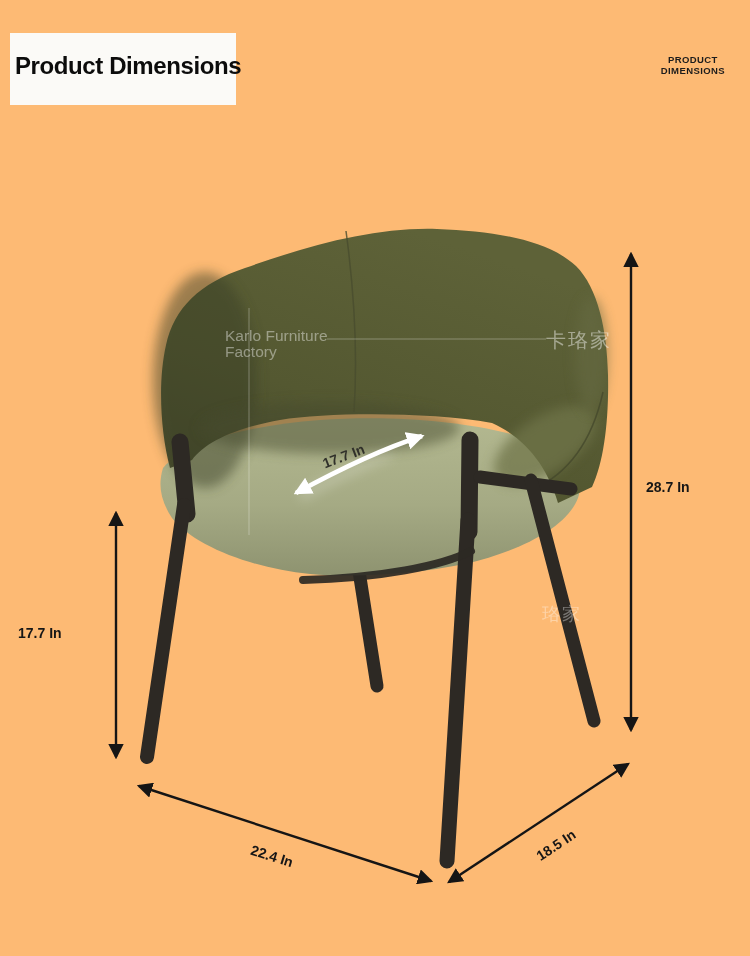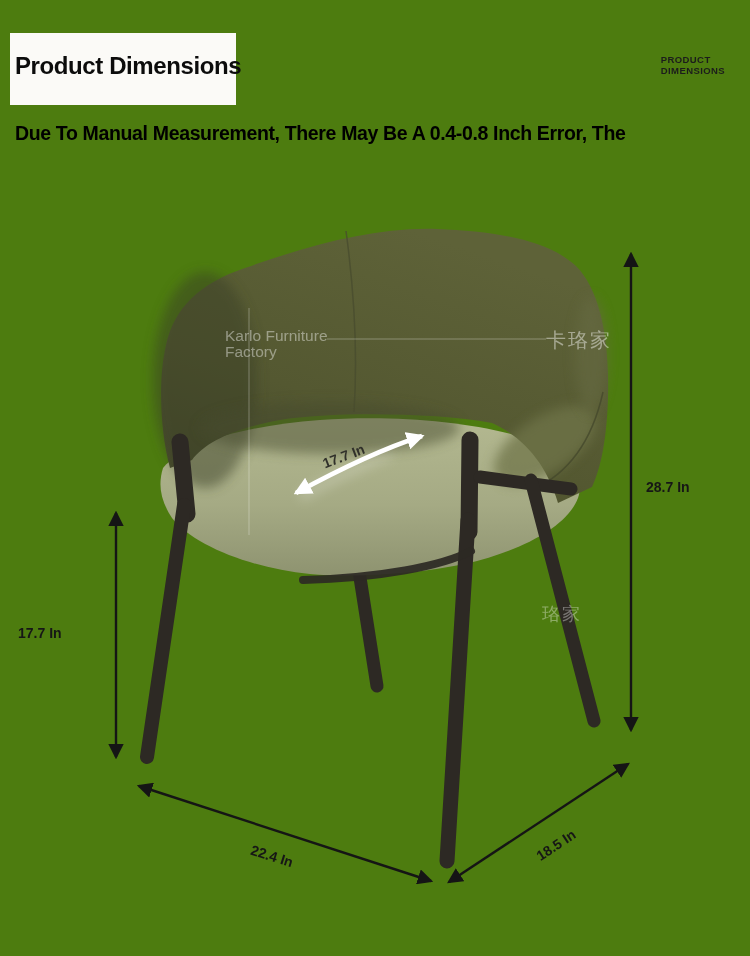--- a/index.html
+++ b/index.html
@@ -1,26 +1,26 @@
 <!DOCTYPE html>
 <html><head>
 <meta charset="utf-8">
 <style>
   html,body{margin:0;padding:0;background:#fff;}
   .page{
-    position:relative;width:750px;height:956px;background:#4d7c0f;overflow:hidden;
+    position:relative;width:750px;height:956px;background:#fdba74;overflow:hidden;
     font-family:"Liberation Sans", sans-serif;color:#000;
   }
   .title-bg{position:absolute;left:10px;top:33px;width:226px;height:72px;background:#fbfaf7;}
   h1.page-title{
     position:absolute;left:15px;top:52px;margin:0;
     font-size:24px;font-weight:800;letter-spacing:-0.4px;color:#0c0c0c;
   }
   .corner{
-    position:absolute;right:25px;top:54px;text-align:left;
+    position:absolute;right:25px;top:54px;text-align:center;
     font-size:9.5px;line-height:11px;font-weight:600;letter-spacing:0.4px;color:#1c1c1c;
   }
   .disclaimer{
     position:absolute;left:15px;top:122px;margin:0;width:700px;
     font-size:19.5px;line-height:22px;font-weight:600;letter-spacing:-0.35px;color:#000;
   }
   svg.chair{position:absolute;left:0;top:0;width:750px;height:956px;display:block;}
   .dim{font-family:"Liberation Sans",sans-serif;font-size:14px;font-weight:600;fill:#161616;}
   .dim-seat{fill:#30302a;}
   .wm{font-family:"Liberation Sans",sans-serif;fill:#ffffff;}
@@ -35,21 +35,21 @@
 
   <div class="title-bg"></div>
   <h1 class="page-title">Product Dimensions</h1>
 
   <div class="corner">
     <div>PRODUCT</div>
     <div>DIMENSIONS</div>
   </div>
 
   <p class="disclaimer">
-    <span>Due To Manual Measurement, There May Be A 0.4-0.8 Inch Error, The</span><br>
+    <br>
   </p>
 
   <svg class="chair" viewBox="0 0 750 956" aria-hidden="true">
     <defs>
       <linearGradient id="gBack" x1="0%" y1="100%" x2="55%" y2="0%">
         <stop offset="0%" stop-color="#42462A"></stop>
         <stop offset="45%" stop-color="#545831"></stop>
         <stop offset="100%" stop-color="#5E6238"></stop>
       </linearGradient>
       <linearGradient id="gSeat" x1="0%" y1="0%" x2="0%" y2="100%">

